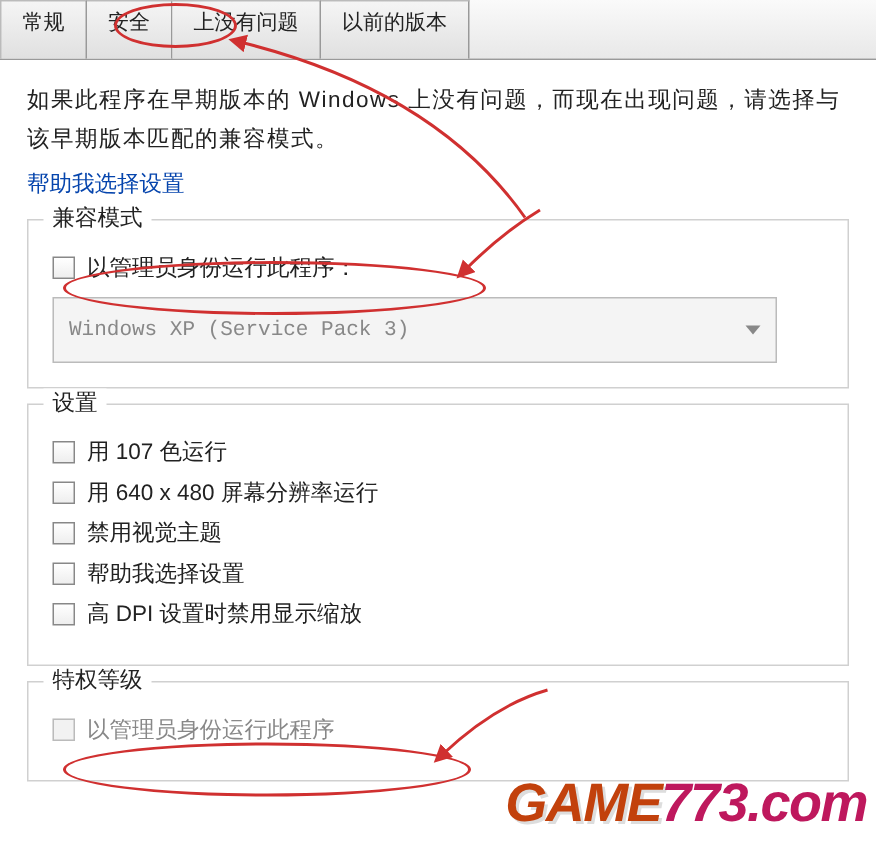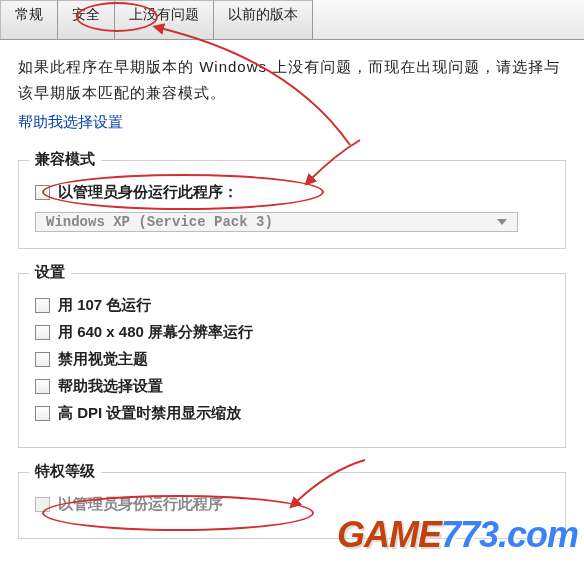--- a/index.html
+++ b/index.html
@@ -47,24 +47,23 @@
     }
     .help-link {
       color: #0645ad;
       font-size: 15px;
       cursor: pointer;
       display: inline-block;
       margin-bottom: 4px;
     }
     .groupbox {
       border: 1px solid #d0d0d0;
-      margin-top: 24px;
+      margin-top: 10px;
       padding: 14px 16px 16px;
       position: relative;
-      font-weight: bold;
     }
     .groupbox-title {
       position: absolute;
       top: -11px;
       left: 10px;
       background: #fff;
       padding: 0 6px;
       font-size: 15px;
       color: #222;
     }
@@ -81,21 +80,21 @@
       height: 15px;
       border: 1px solid #888;
       background: linear-gradient(#fff, #eee);
       margin-right: 8px;
       flex-shrink: 0;
     }
     .cb.disabled { border-color: #bbb; background: #f2f2f2; }
     .dropdown {
       border: 1px solid #bbb;
       background: #f4f4f4;
-      padding: 1px 10px;
+      padding: 13px 10px;
       margin-top: 10px;
       display: flex;
       justify-content: space-between;
       align-items: center;
       color: #888;
       font-family: "Courier New", monospace;
       font-size: 14px;
       width: 94%;
     }
     .dd-arrow {
@@ -118,21 +117,21 @@
       position: absolute;
       bottom: 10px;
       right: 6px;
       font-family: "Arial Black", Arial, sans-serif;
       font-weight: 900;
       font-size: 36px;
       font-style: italic;
       letter-spacing: -1px;
     }
     .wm-a { color: #c2410c; text-shadow: 2px 2px 0 #ddd; }
-    .wm-b { color: #3b82f6; text-shadow: 2px 2px 0 #fff; }
+    .wm-b { color: #be185d; text-shadow: 2px 2px 0 #fff; }
   </style>
 </head>
 <body>
 
 <div class="tabs">
   <div class="tab">常规</div>
   <div class="tab">安全</div>
   <div class="tab">上没有问题</div>
   <div class="tab">以前的版本</div>
 </div>

